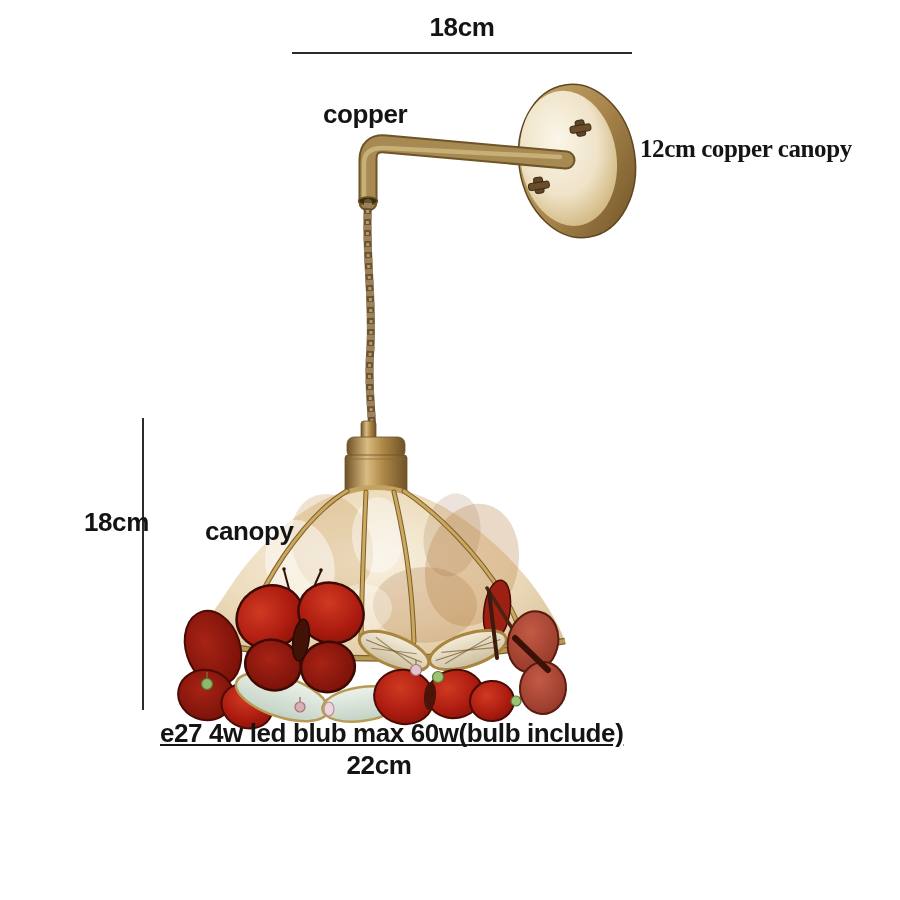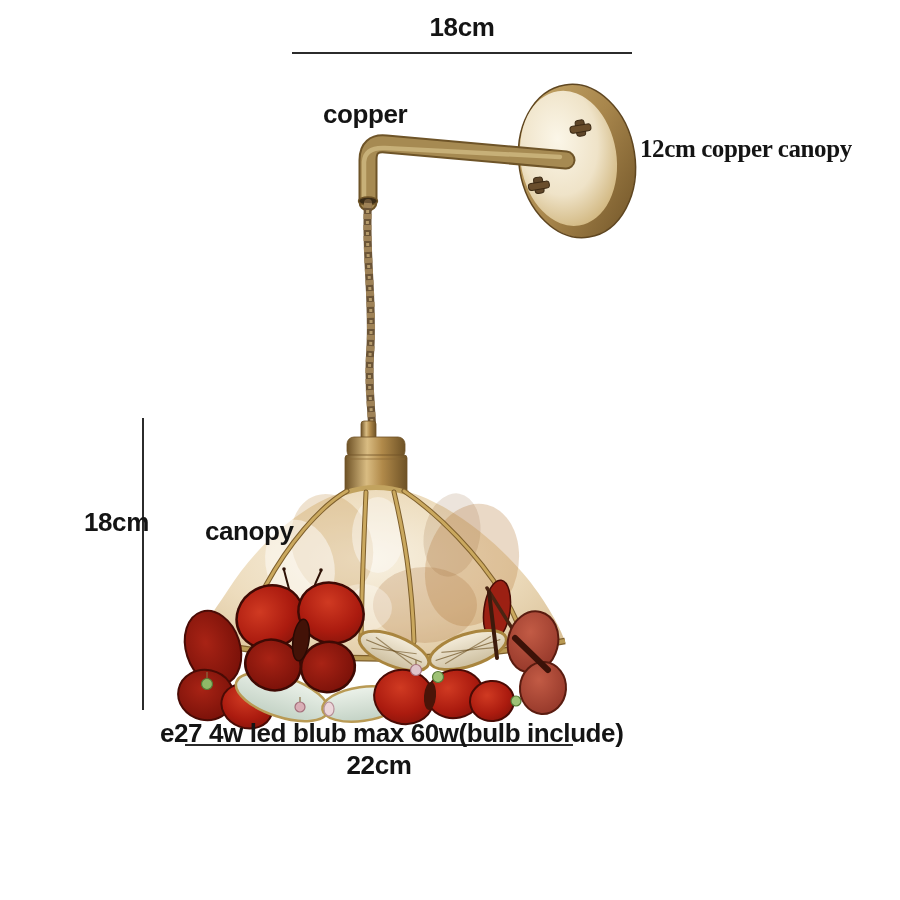--- a/index.html
+++ b/index.html
@@ -209,17 +209,17 @@
   <div class="lbl" style="left:323px;top:100px;">copper</div>
 
   <div class="lbl" style="left:640px;top:135px;font-size:25px;font-family:Liberation Serif, serif;">12cm copper canopy</div>
 
 
 
   <div class="lbl" style="left:84px;top:508px;">18cm</div>
 
   <div class="lbl" style="left:205px;top:517px;">canopy</div>
 
-  <div class="lbl center" style="left:160px;top:719px;width:460px;font-size:26px;">e27 4w led blub max 60w(bulb include)</div>
+  <div class="lbl center" style="left:160px;top:719px;width:460px;font-size:26px;text-decoration:underline;">e27 4w led blub max 60w(bulb include)</div>
 
   <div class="lbl center" style="left:185px;top:751px;width:388px;">22cm</div>
 
 </div>
 
 </body></html>

